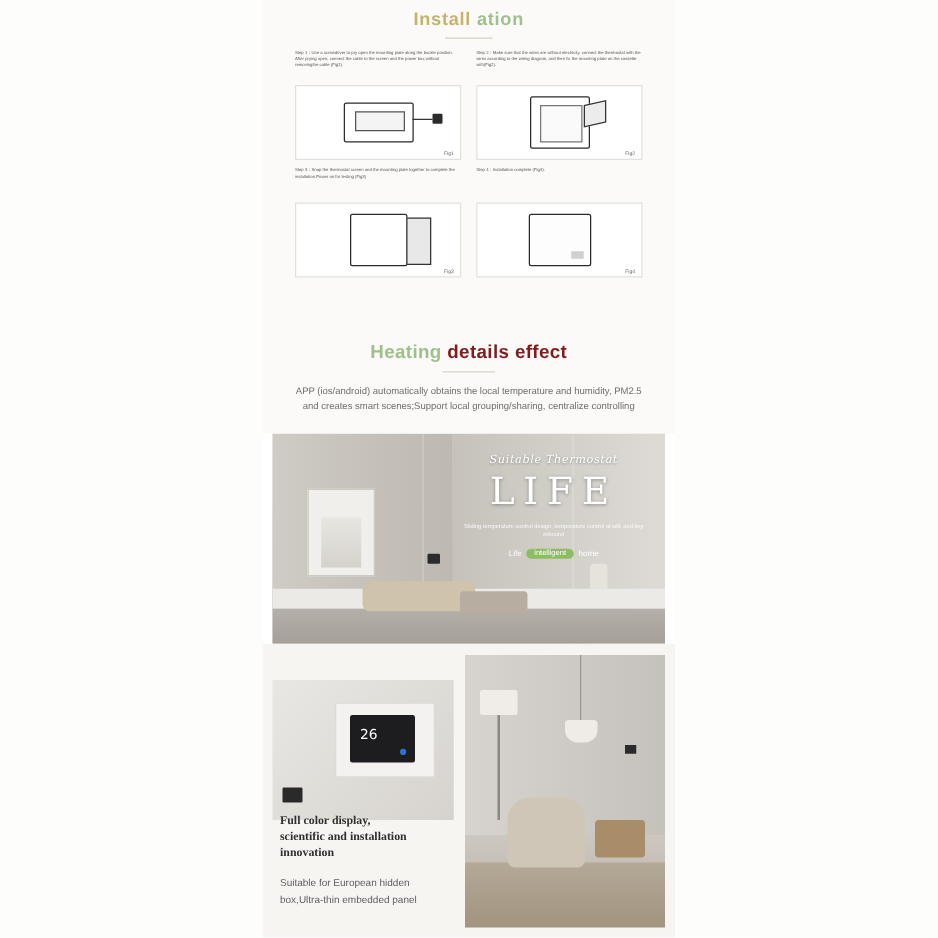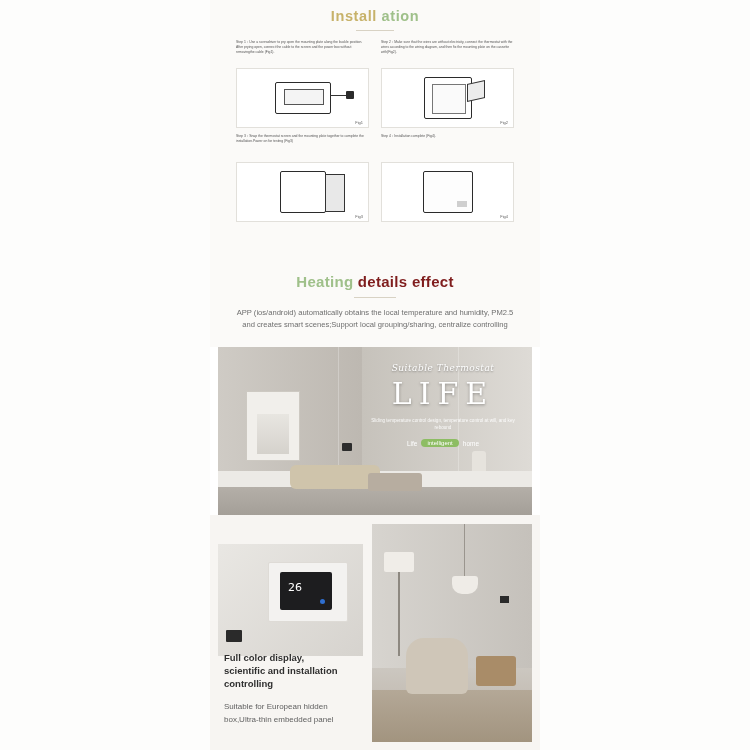--- a/index.html
+++ b/index.html
@@ -384,21 +384,21 @@
     position: absolute; left: 128px; top: 72px; width: 9px; height: 7px;
     background: #2b2b2b;
   }
   .bot-text {
     position: absolute;
     left: 14px;
     top: 136px;
     width: 138px;
   }
   .bot-head {
-    font-family: Liberation Sans, sans-serif;
+    font-family: Liberation Serif, serif;
     font-weight: bold;
     font-size: 9.5px;
     line-height: 13px;
     color: #2f2f2f;
   }
   .bot-body {
     margin-top: 10px;
     font-size: 8px;
     line-height: 13px;
     color: #5f5f5f;
@@ -521,18 +521,18 @@
       <div class="tswitch"></div>
       <div class="rug"></div>
       <div class="chair"></div>
       <div class="sidetable"></div>
     </div>
 
     <div class="bot-text">
       <div class="bot-head">
         <div>Full color display,</div>
         <div>scientific and installation</div>
-        <div>controlling</div>
+        <div>innovation</div>
       </div>
       <div class="bot-body">Suitable for European hidden box,Ultra-thin embedded panel</div>
     </div>
   </div>
 </div>
 
 </body></html>

